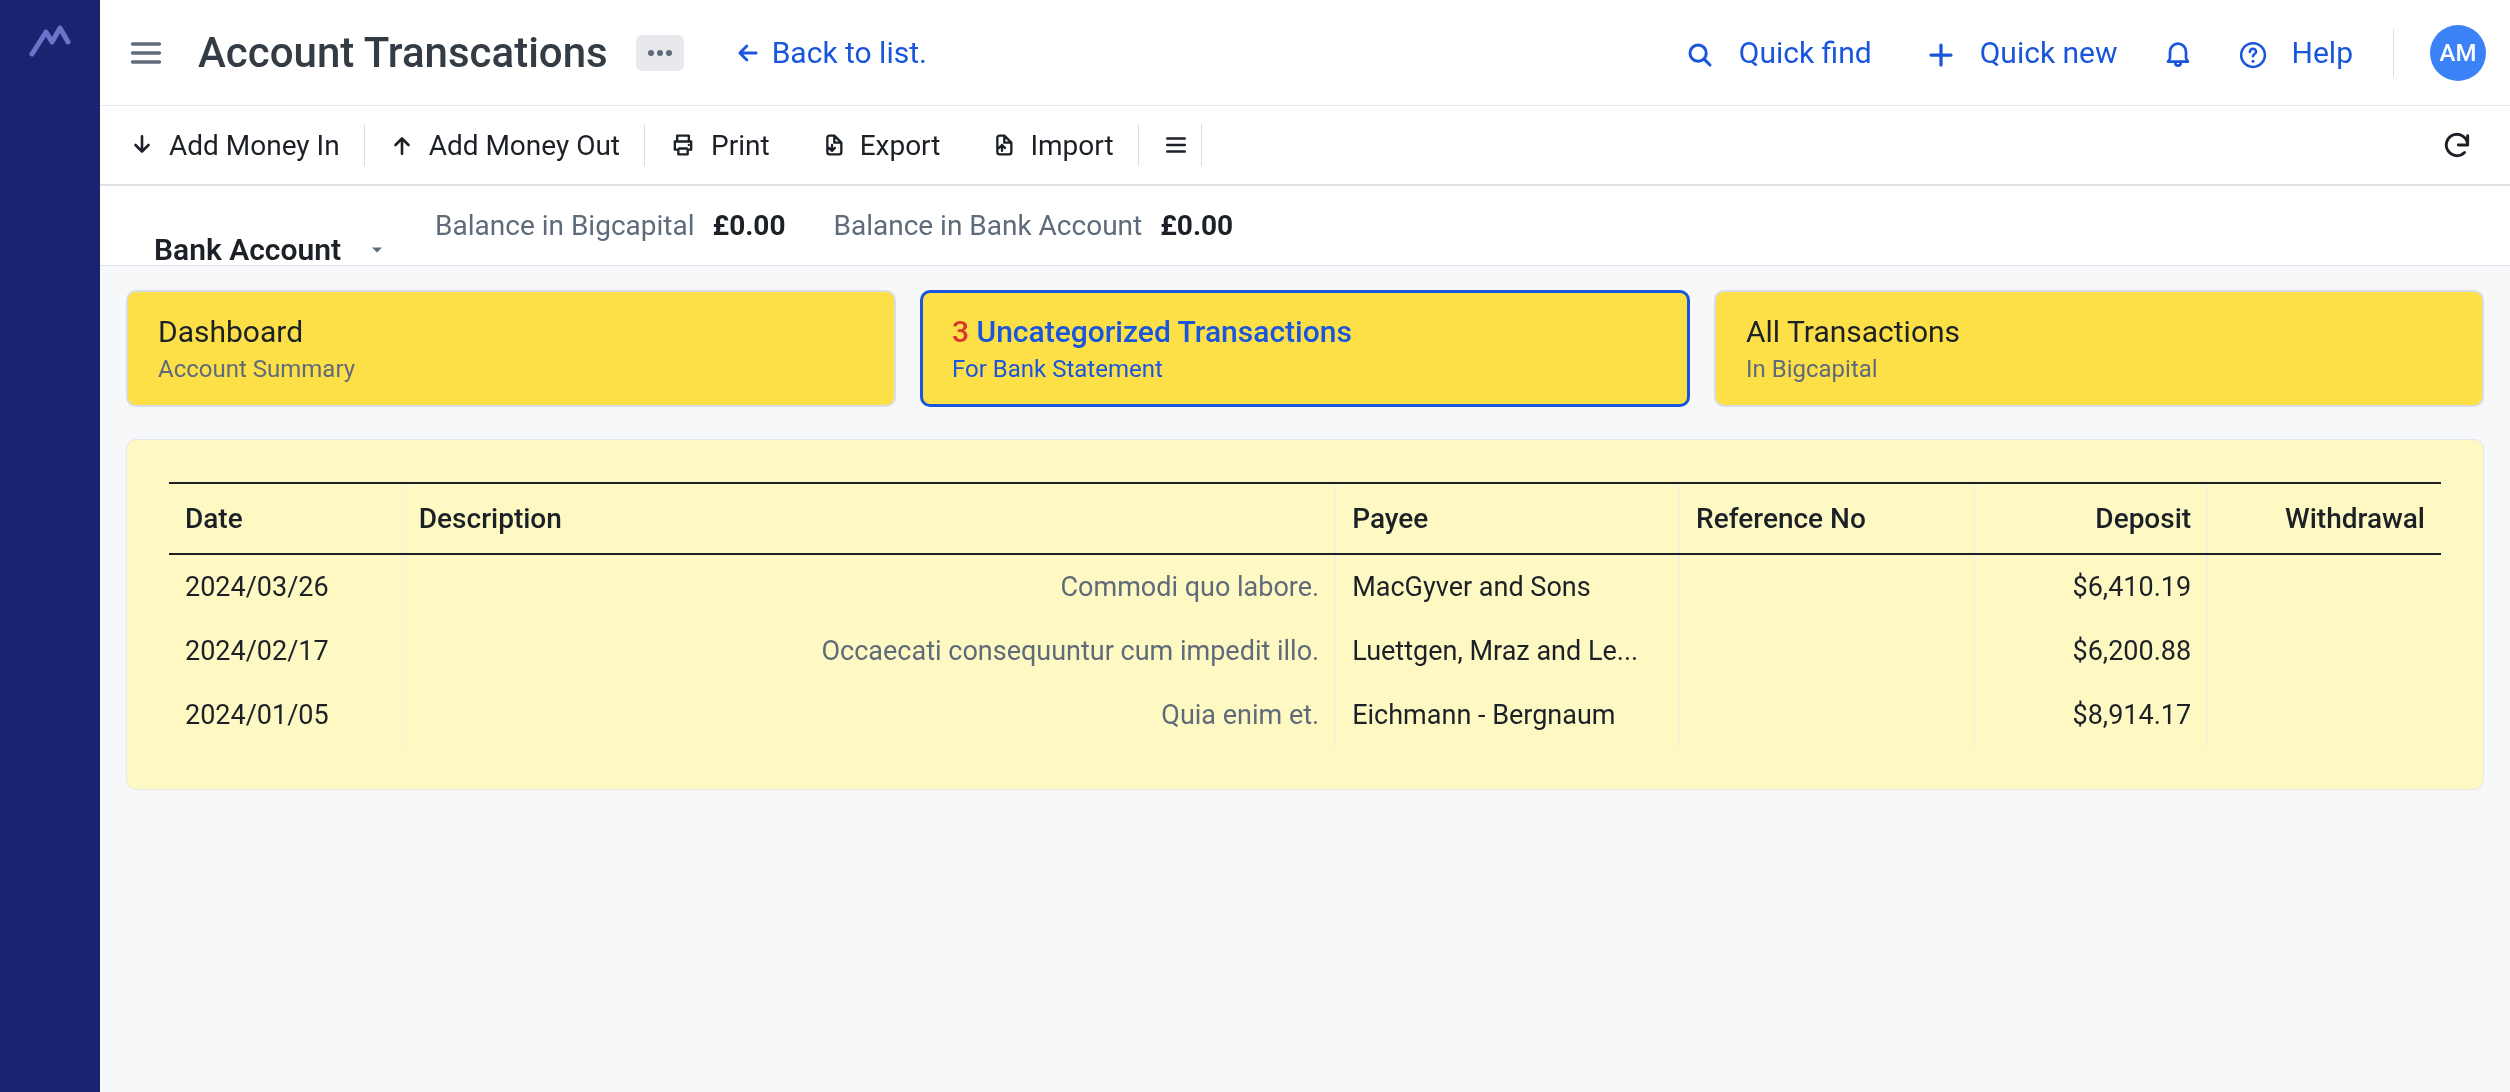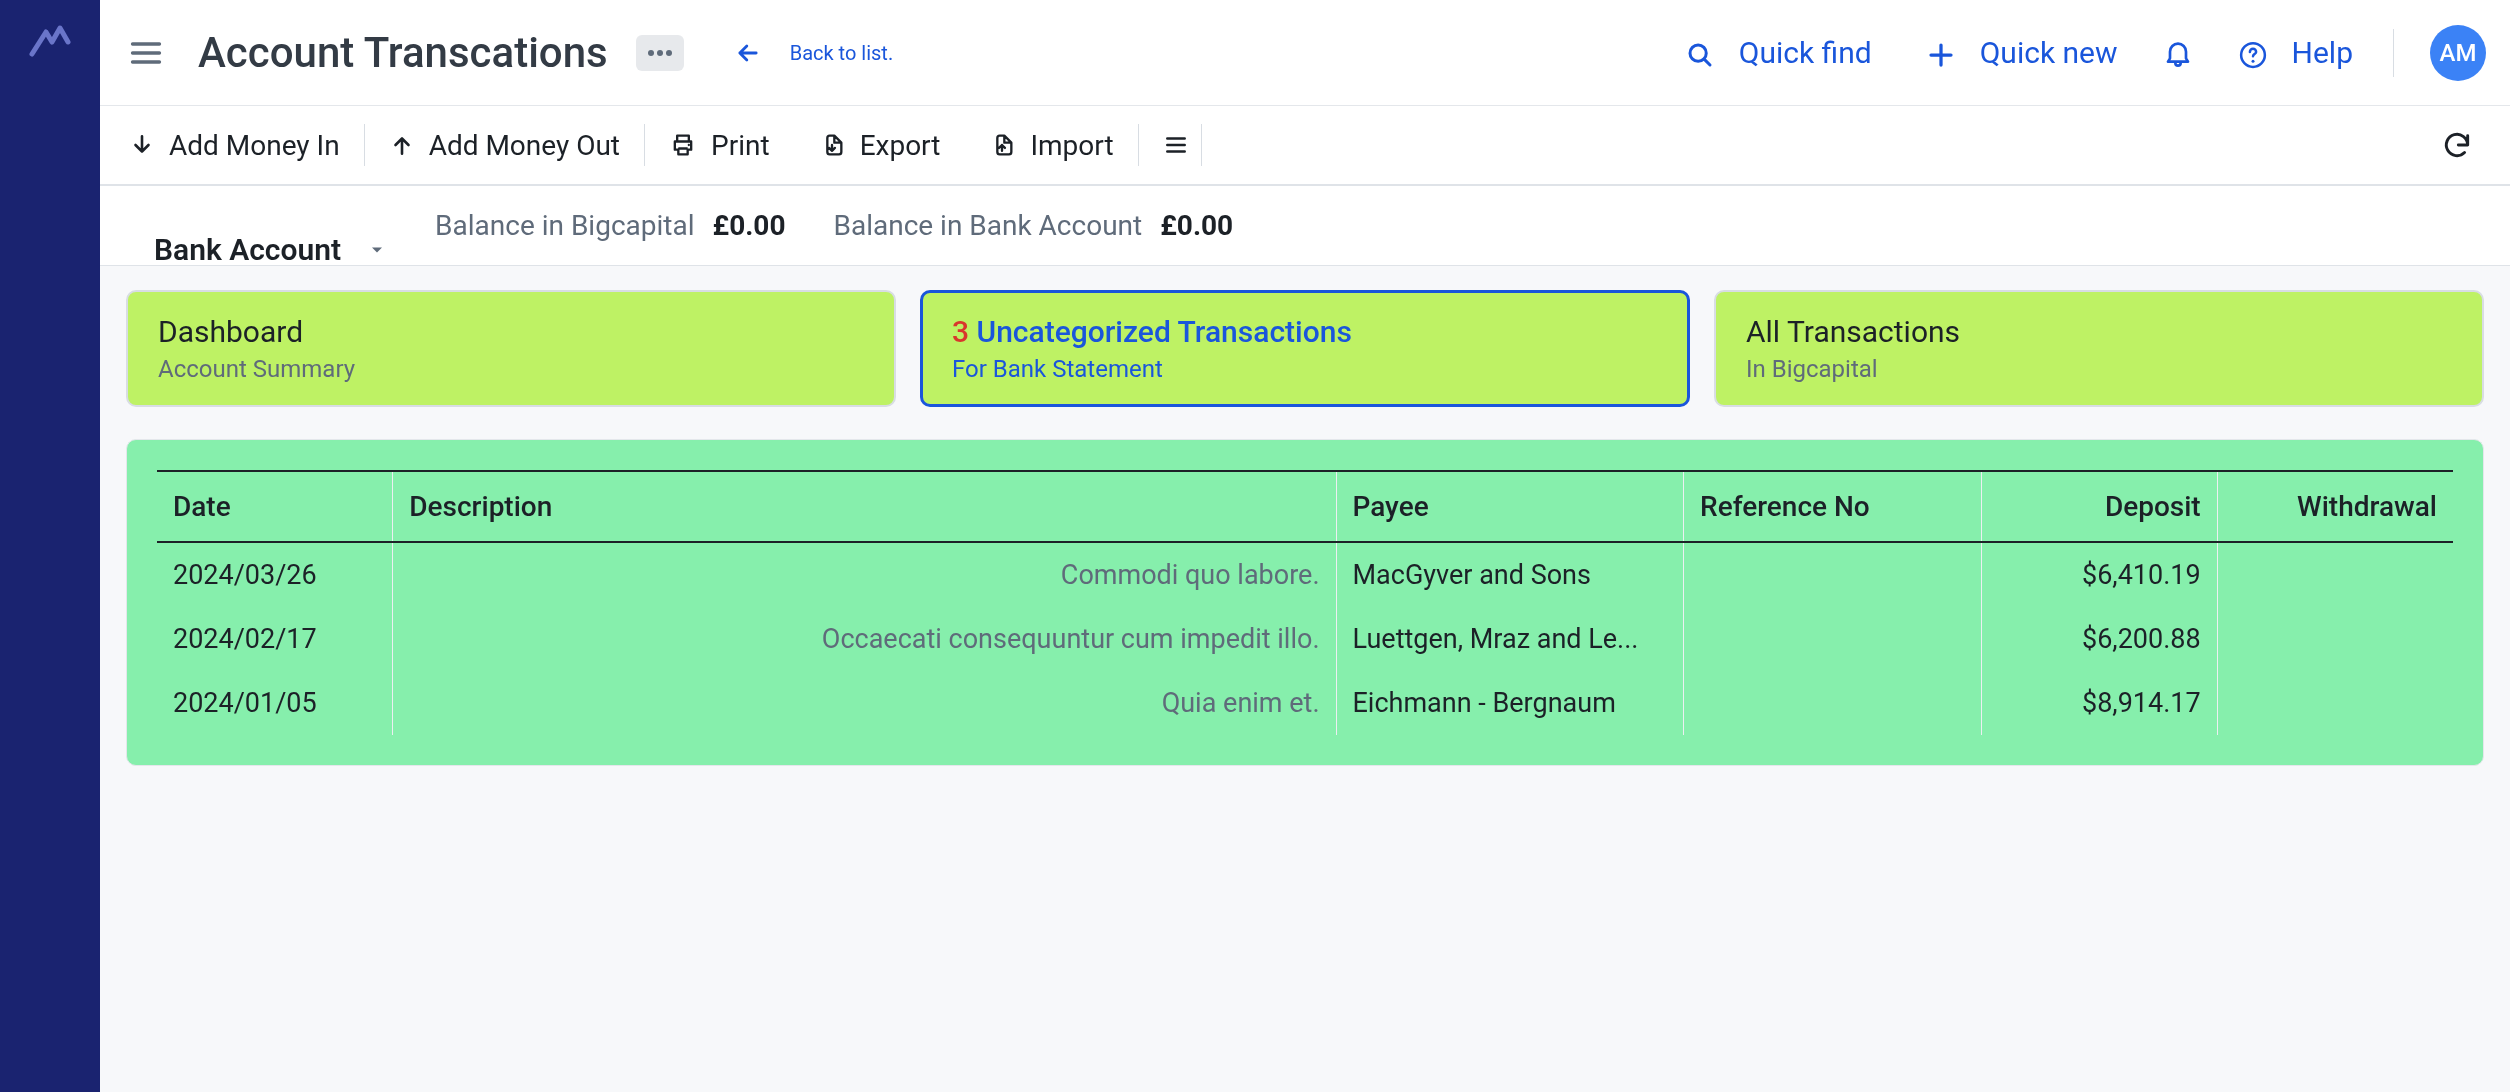--- a/index.html
+++ b/index.html
@@ -38,22 +38,22 @@
     margin-left: 18px;
     width: 48px; height: 36px;
     background: #e7e9ec;
     border-radius: 6px;
     display: flex; align-items: center; justify-content: center;
     cursor: pointer;
   }
   .back-link {
     margin-left: 40px;
     color: #1a56db;
-    font-size: 20px;
-    display: flex; align-items: center; gap: 28px;
+    font-size: 30px;
+    display: flex; align-items: center; gap: 10px;
     cursor: pointer;
   }
   .topbar-spacer { flex: 1; }
   .topbar-action {
     display: flex; align-items: flex-end; gap: 24px;
     color: #1a56db;
     font-size: 30px;
     padding: 0 22px;
     cursor: pointer;
   }
@@ -123,38 +123,38 @@
   
   .content-wrap {
     flex: 1;
     background: #f7f8fa;
     padding: 24px 26px;
     overflow: auto;
   }
   .tabs-row { display: flex; gap: 24px; margin-bottom: 32px; }
   .tab-card {
     flex: 1;
-    background: #bef264;
+    background: #fde047;
     border: 2px solid #d8dde3;
     border-radius: 10px;
     padding: 22px 30px;
     cursor: pointer;
   }
   .tab-card.active { border: 3px solid #1a56db; padding: 21px 29px; }
   .tab-title { font-size: 30px; color: #1c2127; margin-bottom: 6px; }
   .tab-card.active .tab-title { color: #1a56db; font-weight: 500; }
   .tab-count { color: #d9372c; font-weight: 500; }
   .tab-sub { font-size: 24px; color: #5f6b7a; }
   .tab-card.active .tab-sub { color: #1a56db; }
   
   .table-card {
-    background: #86efac;
+    background: #fef9c3;
     border: 1px solid #e4e7eb;
     border-radius: 10px;
-    padding: 30px;
+    padding: 42px;
   }
   table { width: 100%; border-collapse: collapse; table-layout: fixed; }
   thead th {
     text-align: left;
     font-size: 28px;
     font-weight: 500;
     color: #1c2127;
     padding: 18px 16px;
     border-top: 2px solid #1c2127;
     border-bottom: 2px solid #1c2127;

